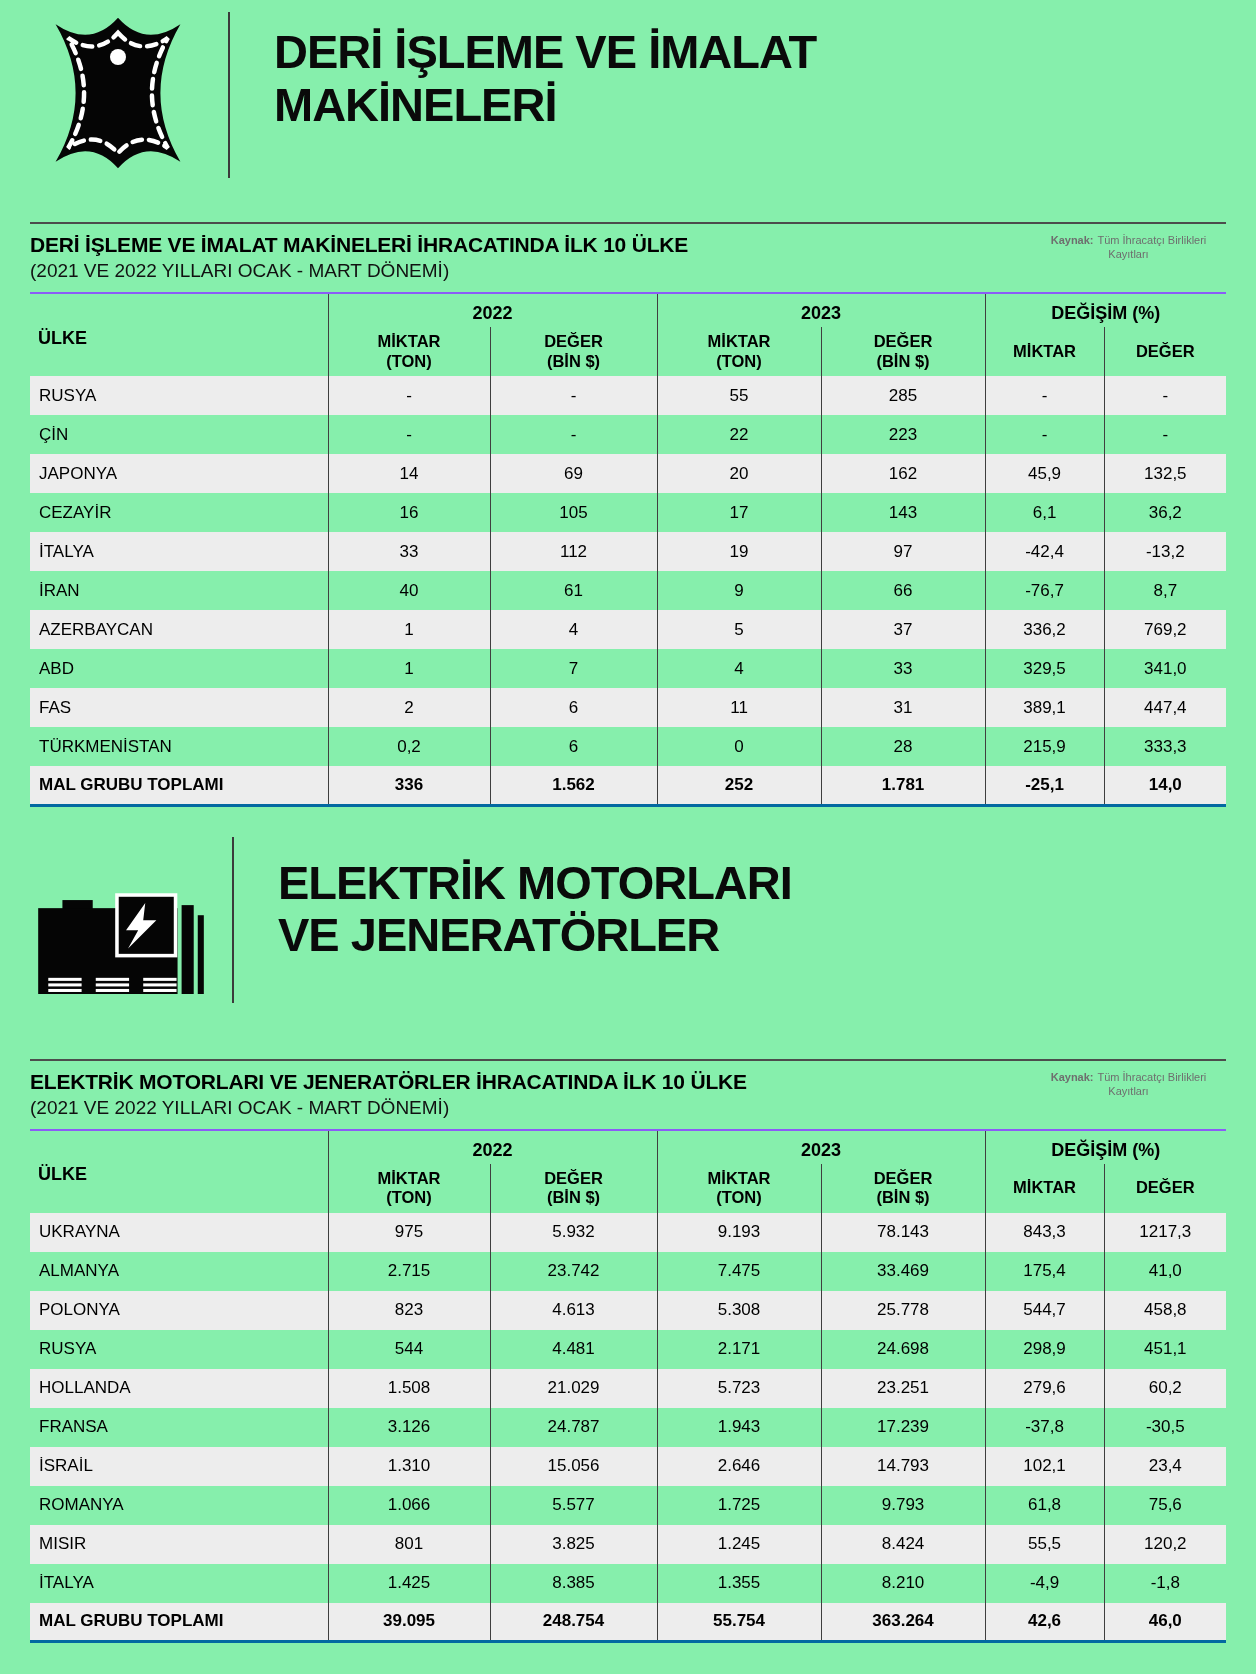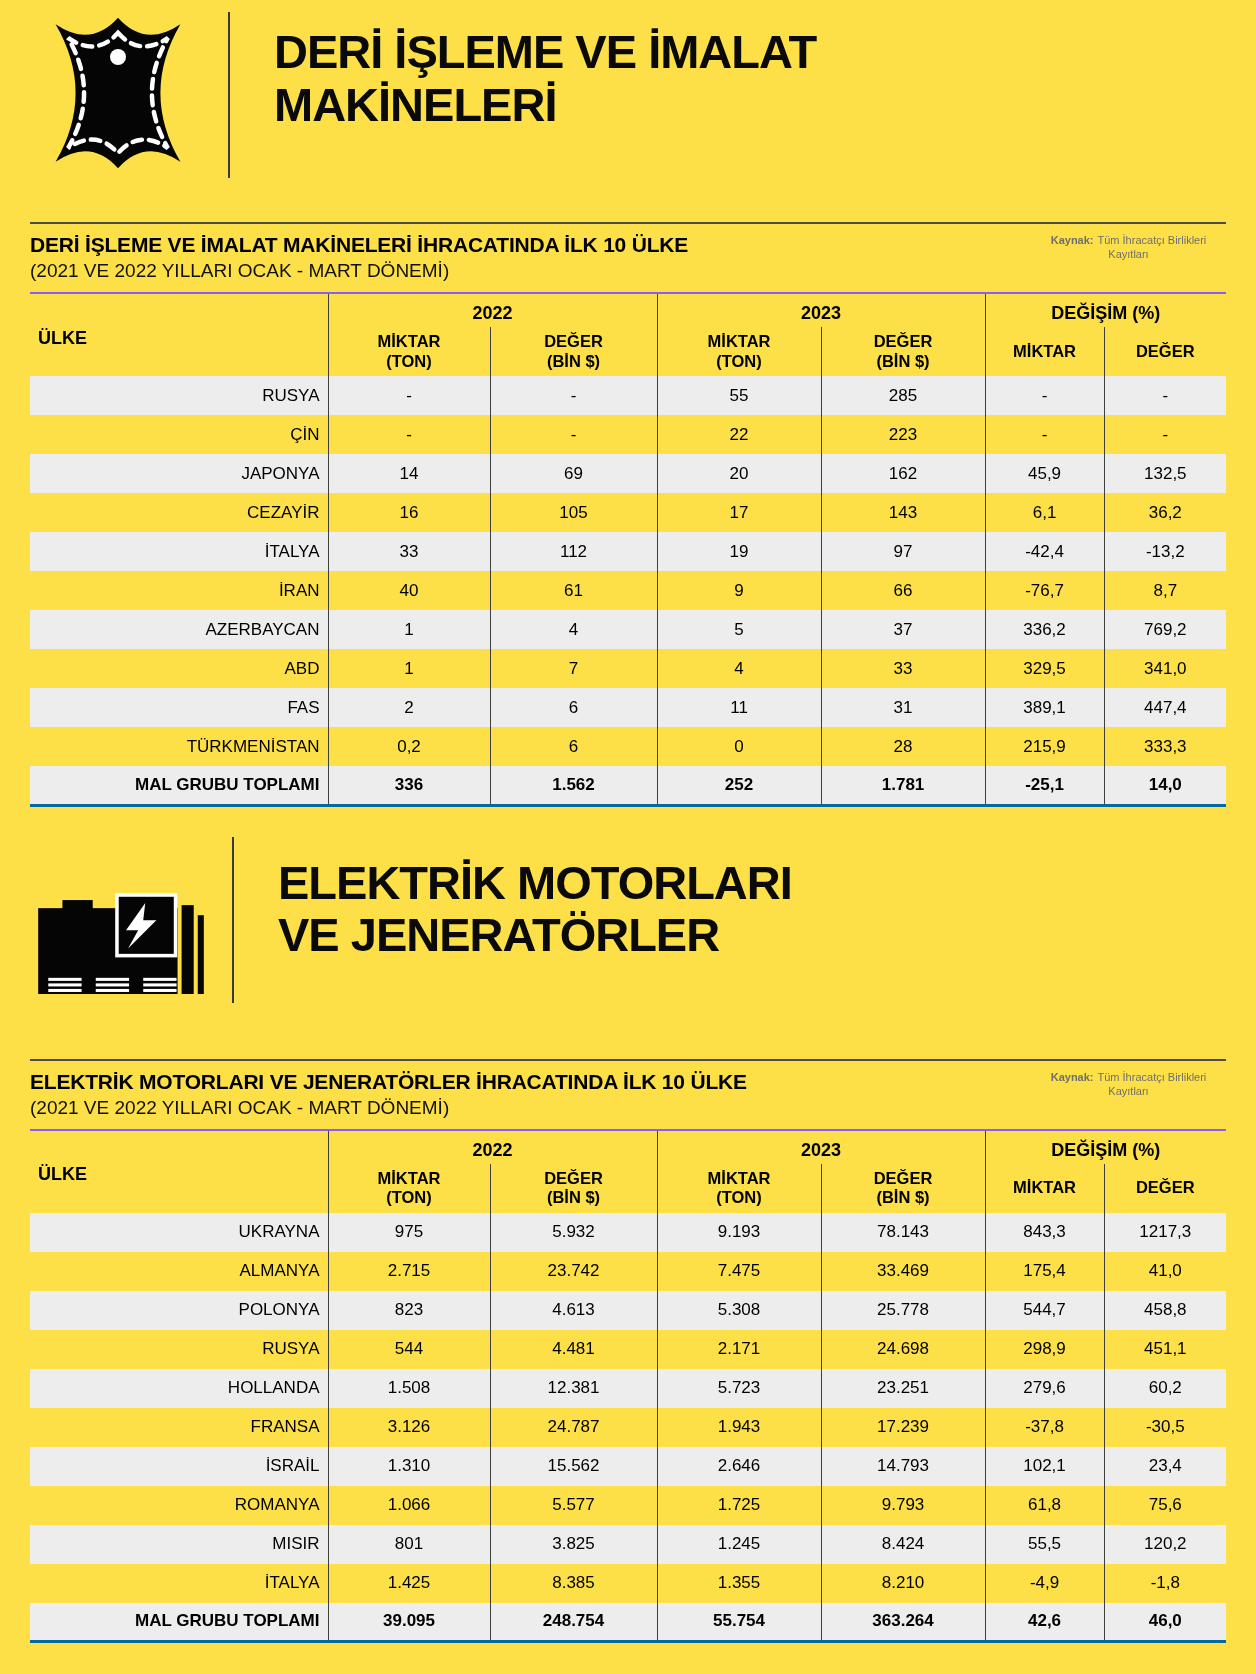--- a/index.html
+++ b/index.html
@@ -1,17 +1,17 @@
 <!DOCTYPE html>
 <html><head>
 <meta charset="utf-8">
 <style>
   html,body { margin:0; padding:0; background:#fff; }
   .page {
-    width:1256px; height:1674px; background:#fde047; overflow:hidden;
+    width:1256px; height:1674px; background:#86efac; overflow:hidden;
     font-family:"Liberation Sans","DejaVu Sans",sans-serif; color:#000;
     position:relative;
   }
   .content { padding:0 30px; }
 
   
   .section-head { display:flex; align-items:flex-start; }
   .sec1 .section-head { margin-top:12px; }
   .sec2 .section-head { margin-top:30px; }
   .icon-col { flex:0 0 170px; padding-left:8px; box-sizing:border-box; }
@@ -41,21 +41,21 @@
   table.data th, table.data td { padding:0 8px; box-sizing:border-box; }
   thead .group-row th { border-top:2px solid #8b5cf6; height:34px; vertical-align:middle;
     font-size:18px; font-weight:700; padding-top:6px; }
   thead .sub-row th { height:49px; vertical-align:middle; font-size:16.5px; font-weight:700;
     white-space:pre-line; line-height:1.18; }
   th.th-country { text-align:left; padding-left:9px; font-size:18px; vertical-align:middle; }
   .b-strong { border-left:1px solid #3f3f3f; }
   .b-sub { border-left:1px solid #3f3f3f; }
   tbody td { height:39px; font-size:17px; }
   tbody td.c-num { text-align:center; border-left:1px solid #3f3f3f; }
-  tbody td.c-name { text-align:right; padding-left:9px; }
+  tbody td.c-name { text-align:left; padding-left:9px; }
   tbody tr:nth-child(odd) { background:#ededed; }
   tbody tr.total td { font-weight:700; border-bottom:3px solid #0369a1; }
 
   svg { display:block; }
 </style>
 </head>
 <body>
 
 <div class="page">
   <div class="content">
@@ -323,39 +323,39 @@
               <td class="c-num">544</td>
               <td class="c-num">4.481</td>
               <td class="c-num">2.171</td>
               <td class="c-num">24.698</td>
               <td class="c-num">298,9</td>
               <td class="c-num">451,1</td>
             </tr>
             <tr>
               <td class="c-name">HOLLANDA</td>
               <td class="c-num">1.508</td>
-              <td class="c-num">12.381</td>
+              <td class="c-num">21.029</td>
               <td class="c-num">5.723</td>
               <td class="c-num">23.251</td>
               <td class="c-num">279,6</td>
               <td class="c-num">60,2</td>
             </tr>
             <tr>
               <td class="c-name">FRANSA</td>
               <td class="c-num">3.126</td>
               <td class="c-num">24.787</td>
               <td class="c-num">1.943</td>
               <td class="c-num">17.239</td>
               <td class="c-num">-37,8</td>
               <td class="c-num">-30,5</td>
             </tr>
             <tr>
               <td class="c-name">İSRAİL</td>
               <td class="c-num">1.310</td>
-              <td class="c-num">15.562</td>
+              <td class="c-num">15.056</td>
               <td class="c-num">2.646</td>
               <td class="c-num">14.793</td>
               <td class="c-num">102,1</td>
               <td class="c-num">23,4</td>
             </tr>
             <tr>
               <td class="c-name">ROMANYA</td>
               <td class="c-num">1.066</td>
               <td class="c-num">5.577</td>
               <td class="c-num">1.725</td>

